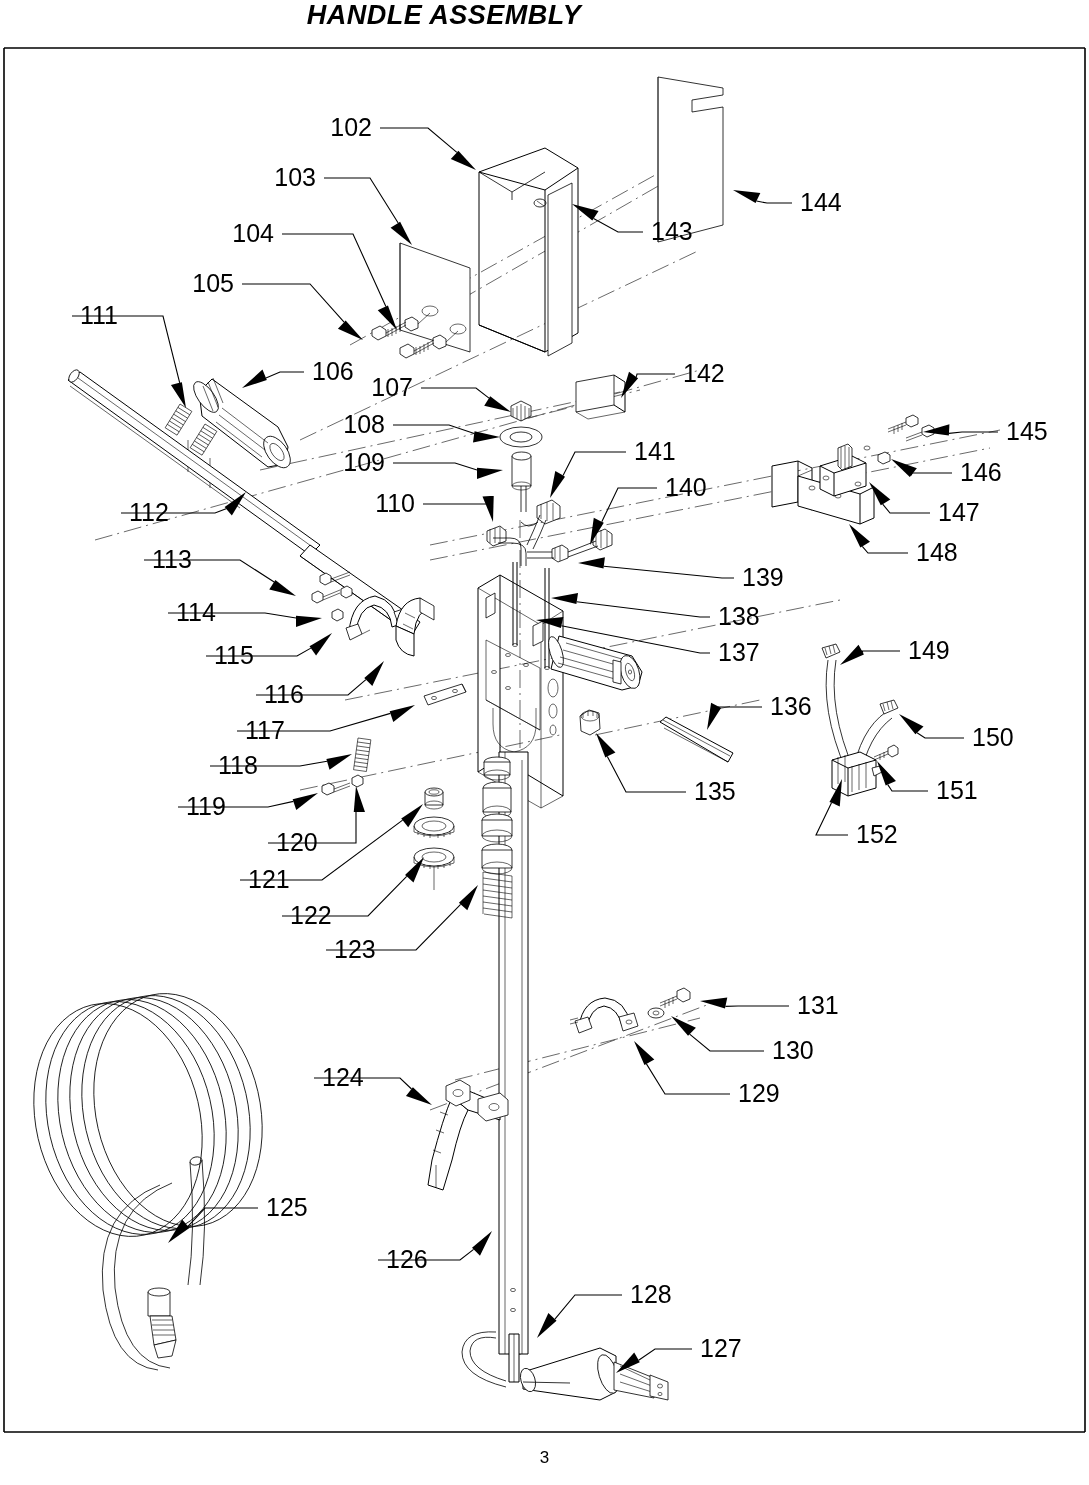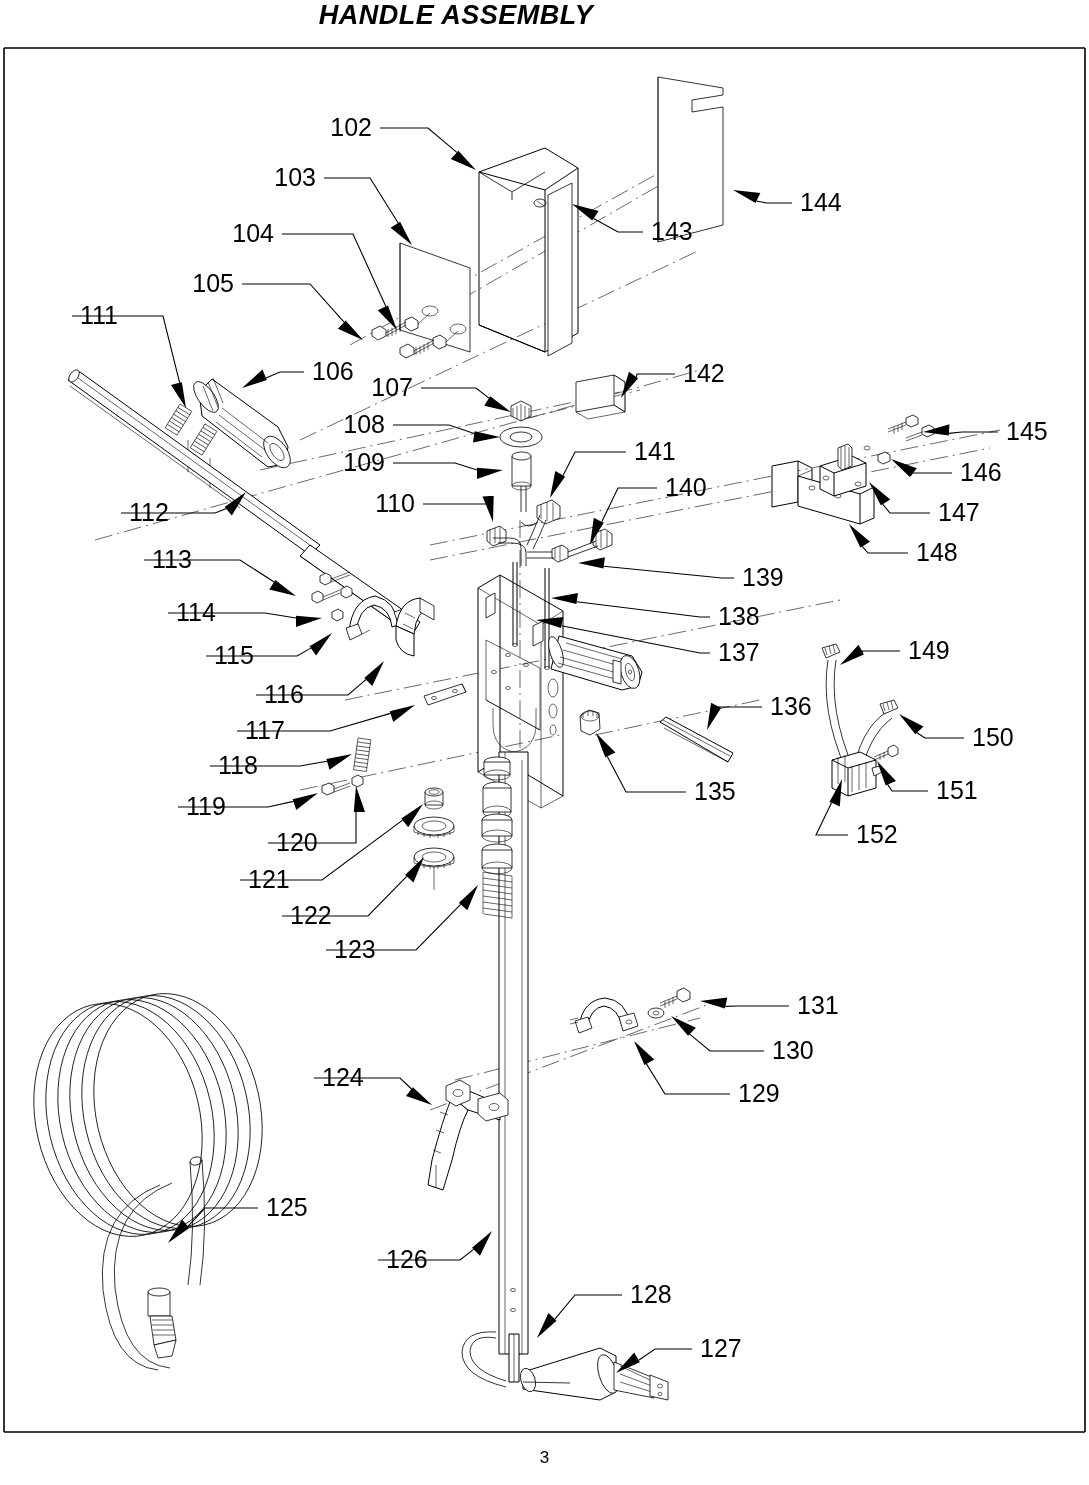--- a/index.html
+++ b/index.html
@@ -1,20 +1,20 @@
 <!DOCTYPE html>
 <html><head>
 <meta charset="utf-8">
 <style>
   html,body{margin:0;padding:0;background:#fff;}
   body{width:1089px;height:1485px;position:relative;
        font-family:"Liberation Sans",sans-serif;color:#000;overflow:hidden;}
   #page{position:absolute;inset:0;}
   .title{position:absolute;top:0px;left:0;width:888px;text-align:center;
-         font-size:27px;font-weight:bold;font-style:italic;letter-spacing:.5px;padding-left:12px;}
+         font-size:27px;font-weight:bold;font-style:italic;letter-spacing:.5px;}
   .footer-num{position:absolute;left:0;width:1089px;top:1448px;text-align:center;
          font-size:17px;}
   svg{position:absolute;top:0;left:0;}
   .ln{fill:none;stroke:#000;stroke-width:1;}
   .ln2{fill:none;stroke:#000;stroke-width:1.6;}
   .thin{fill:none;stroke:#000;stroke-width:.8;}
   .hair{fill:none;stroke:#000;stroke-width:.6;}
   .dash{fill:none;stroke:#444;stroke-width:.8;stroke-dasharray:18 5 2 5;}
   .lead{fill:none;stroke:#000;stroke-width:1.1;}
   .wht{fill:#fff;stroke:#000;stroke-width:1;}

